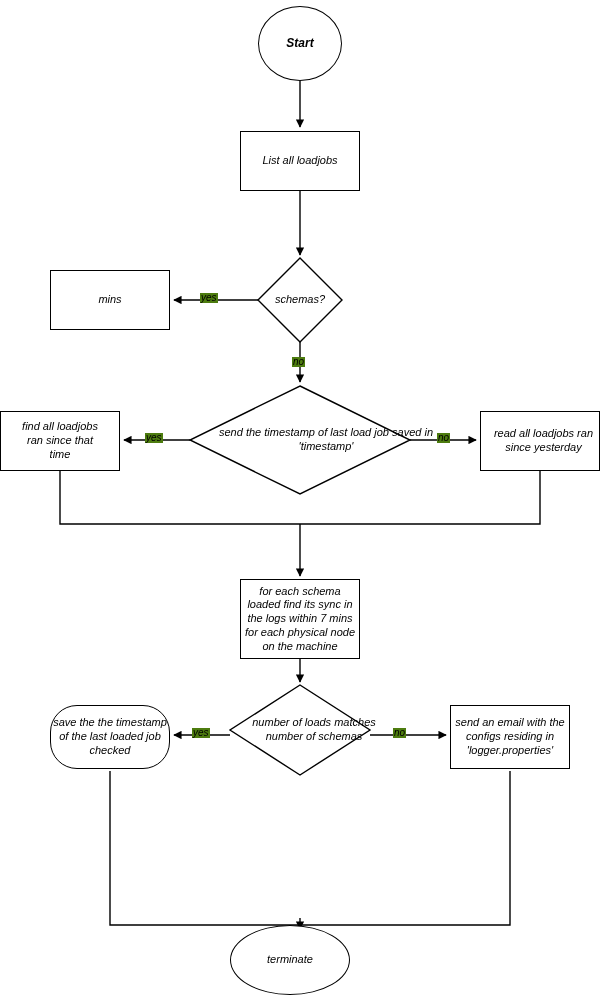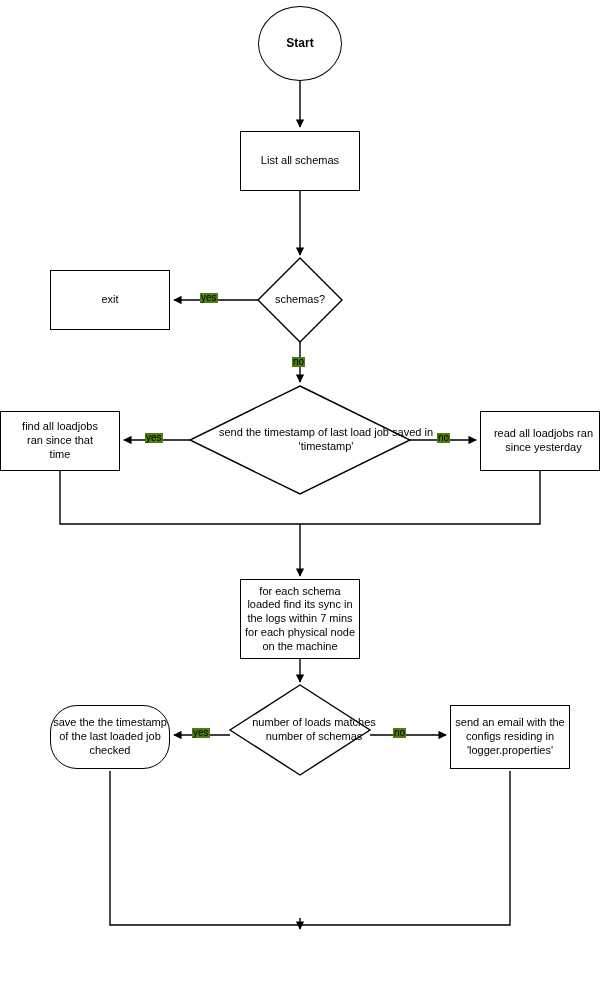--- a/index.html
+++ b/index.html
@@ -7,20 +7,21 @@
     padding: 0;
     background: #ffffff;
   }
   #canvas {
     position: relative;
     width: 600px;
     height: 999px;
     background: #ffffff;
     font-family: "Liberation Sans", sans-serif;
     overflow: hidden;
+    font-style: italic;
   }
   svg#wires {
     position: absolute;
     left: 0;
     top: 0;
     width: 600px;
     height: 999px;
   }
   .node {
     position: absolute;
@@ -125,32 +126,32 @@
 
       <line x1="300" y1="918" x2="300" y2="929" marker-end="url(#arrow)"></line>
     </g>
   </svg>
 
   <div class="node terminal-circle" style="left:258px; top:6px; width:84px; height:75px;">
     <span>Start</span>
   </div>
 
   <div class="node box" style="left:240px; top:131px; width:120px; height:60px;">
-    <span>List all schemas</span>
+    <span>List all loadjobs</span>
   </div>
 
   <div class="diamond-wrap" style="left:258px; top:258px; width:84px; height:84px;">
     <svg width="84" height="84" viewBox="0 0 84 84" xmlns="http://www.w3.org/2000/svg">
       <polygon points="42,0 84,42 42,84 0,42" fill="#ffffff" stroke="#000000" stroke-width="1.4"></polygon>
     </svg>
     <div class="diamond-label">schemas?</div>
   </div>
 
   <div class="node box" style="left:50px; top:270px; width:120px; height:60px;">
-    <span>exit</span>
+    <span>mins</span>
   </div>
 
   <div class="diamond-wrap" style="left:190px; top:386px; width:220px; height:108px;">
     <svg width="220" height="108" viewBox="0 0 220 108" xmlns="http://www.w3.org/2000/svg">
       <polygon points="110,0 220,54 110,108 0,54" fill="#ffffff" stroke="#000000" stroke-width="1.4"></polygon>
     </svg>
     <div class="diamond-label" style="padding:0 26px;">send the timestamp of last load job saved in 'timestamp'</div>
   </div>
 
   <div class="node box" style="left:0px; top:411px; width:120px; height:60px;">
@@ -173,20 +174,23 @@
   </div>
 
   <div class="node box" style="left:50px; top:705px; width:120px; height:64px;border-radius:27px;">
     <span style="padding:0 2px;">save the the timestamp of the last loaded job checked</span>
   </div>
 
   <div class="node box" style="left:450px; top:705px; width:120px; height:64px;">
     <span style="padding:0 2px;">send an email with the configs residing in 'logger.properties'</span>
   </div>
 
+  <div class="node terminal-ellipse" style="left:230px; top:925px; width:120px; height:70px;">
+    <span>terminate</span>
+  </div>
 
   <div class="edge-label" style="left:200px; top:293px;">yes</div>
   <div class="edge-label" style="left:292px; top:357px;">no</div>
   <div class="edge-label" style="left:145px; top:433px;">yes</div>
   <div class="edge-label" style="left:437px; top:433px;">no</div>
   <div class="edge-label" style="left:192px; top:728px;">yes</div>
   <div class="edge-label" style="left:393px; top:728px;">no</div>
 
 </div>
 

